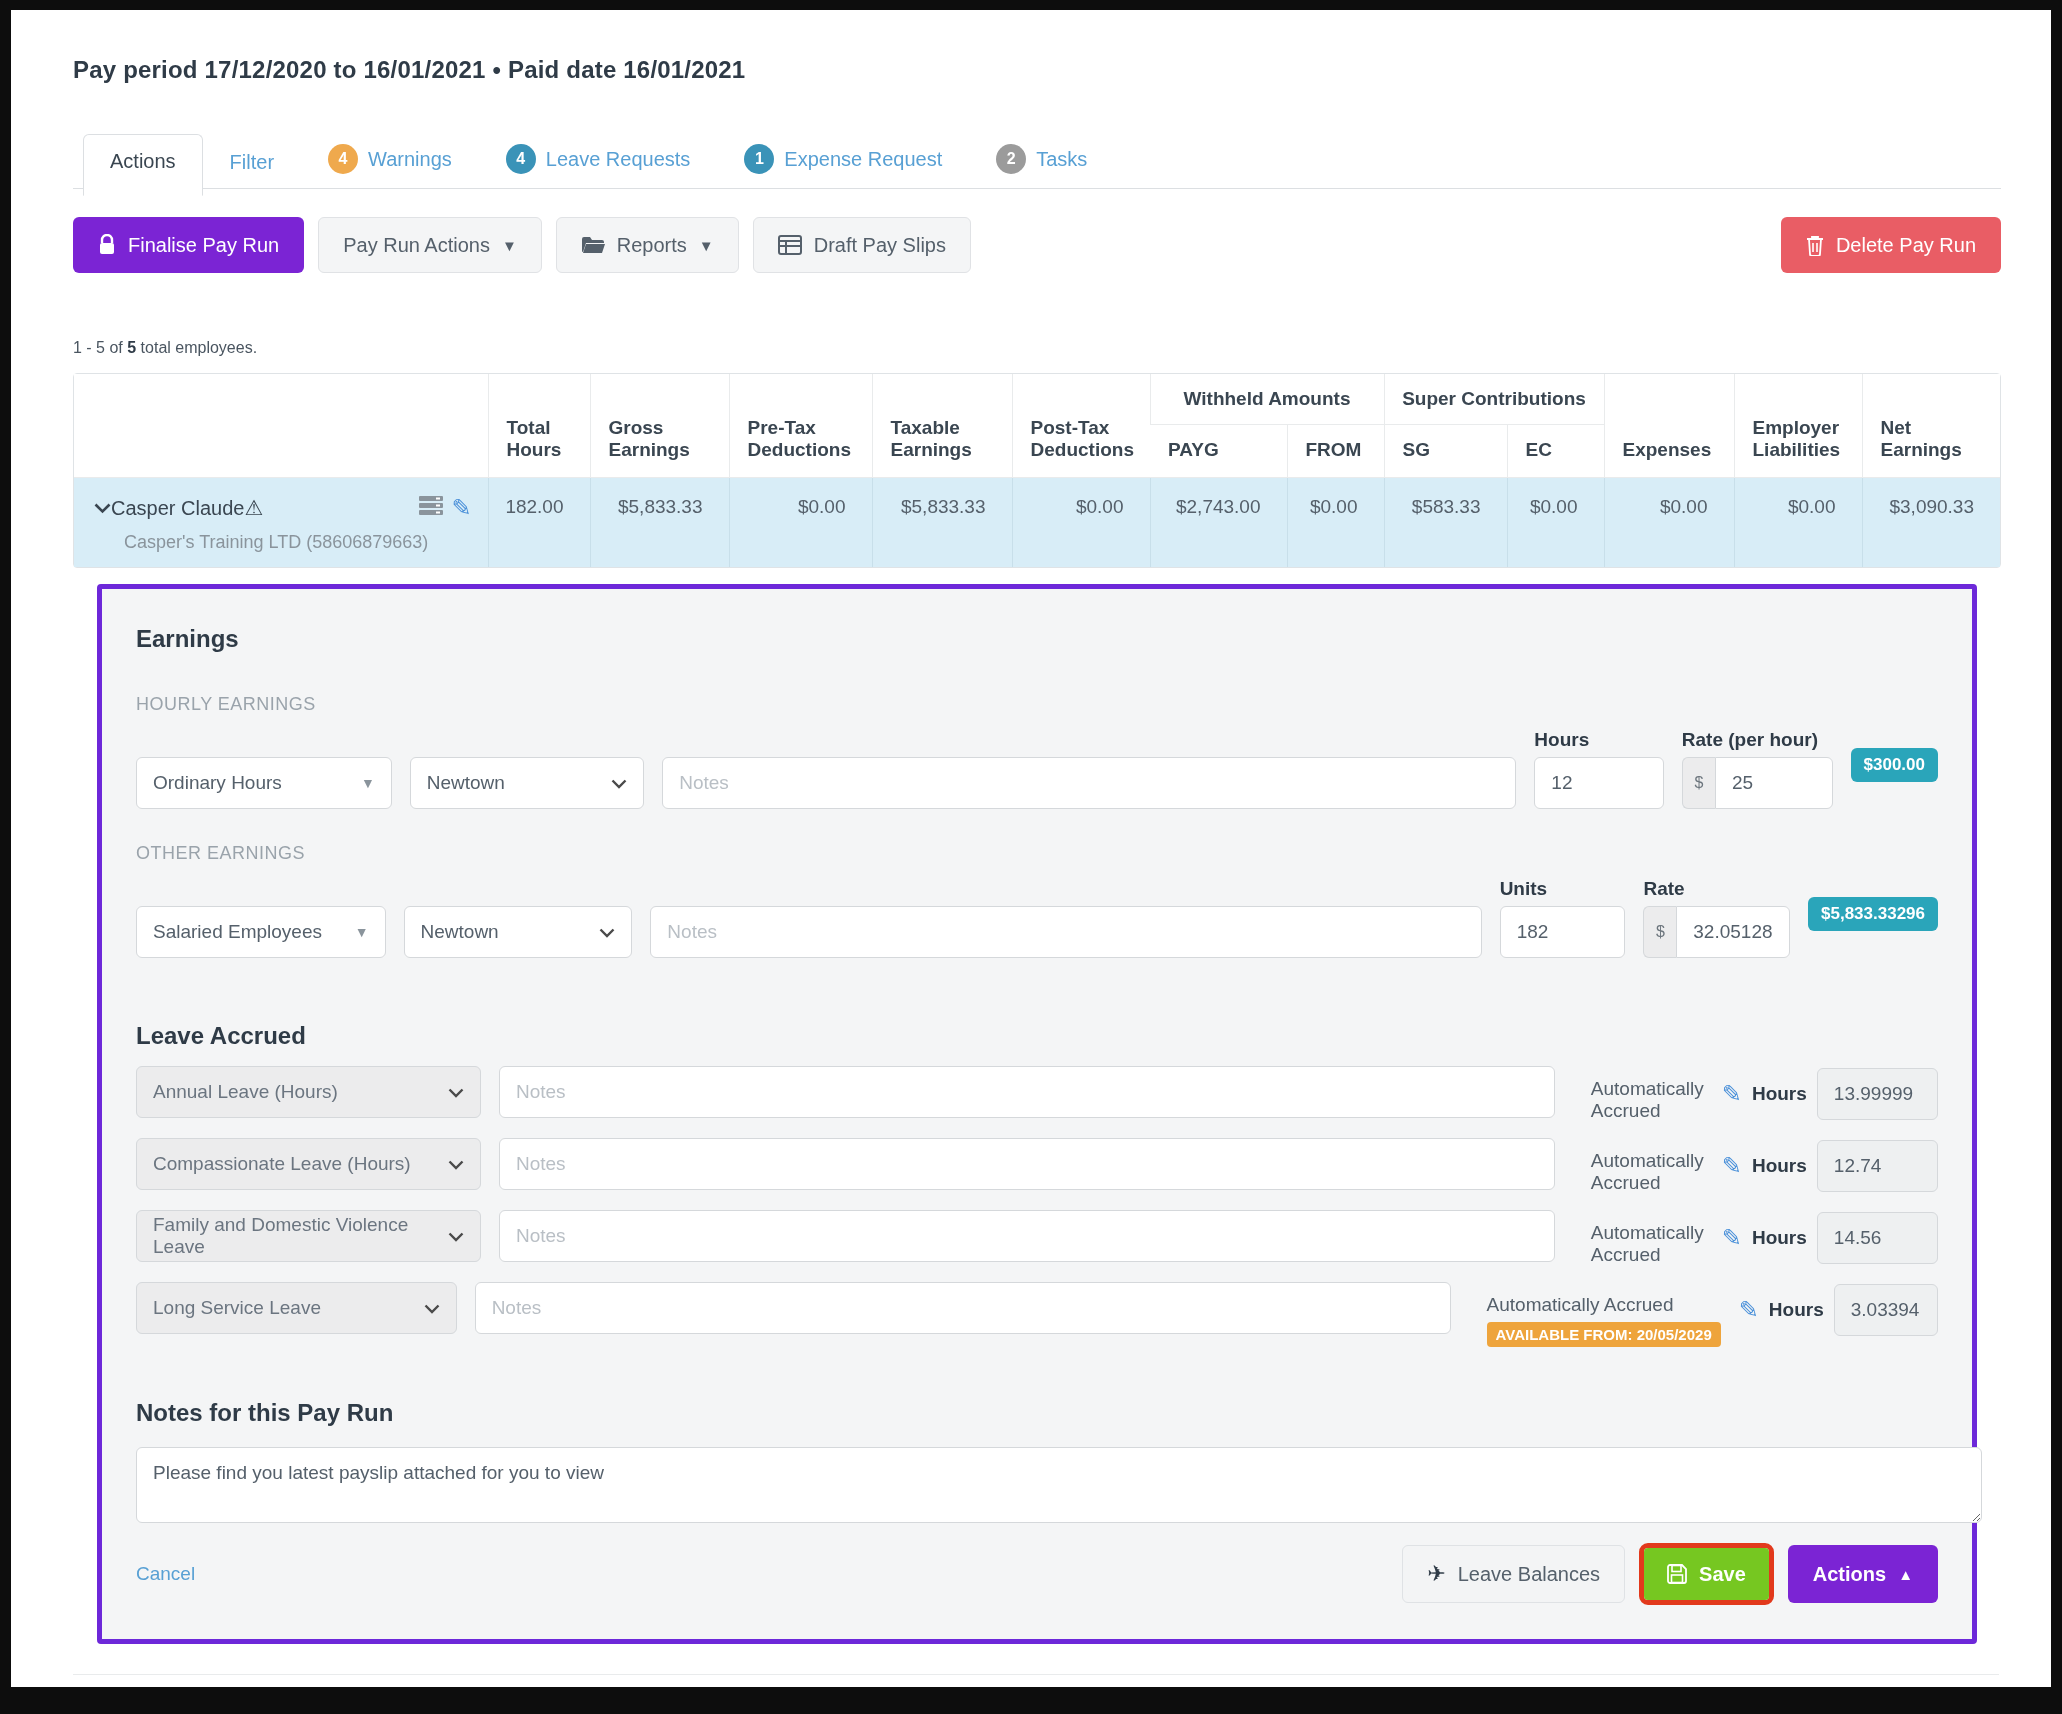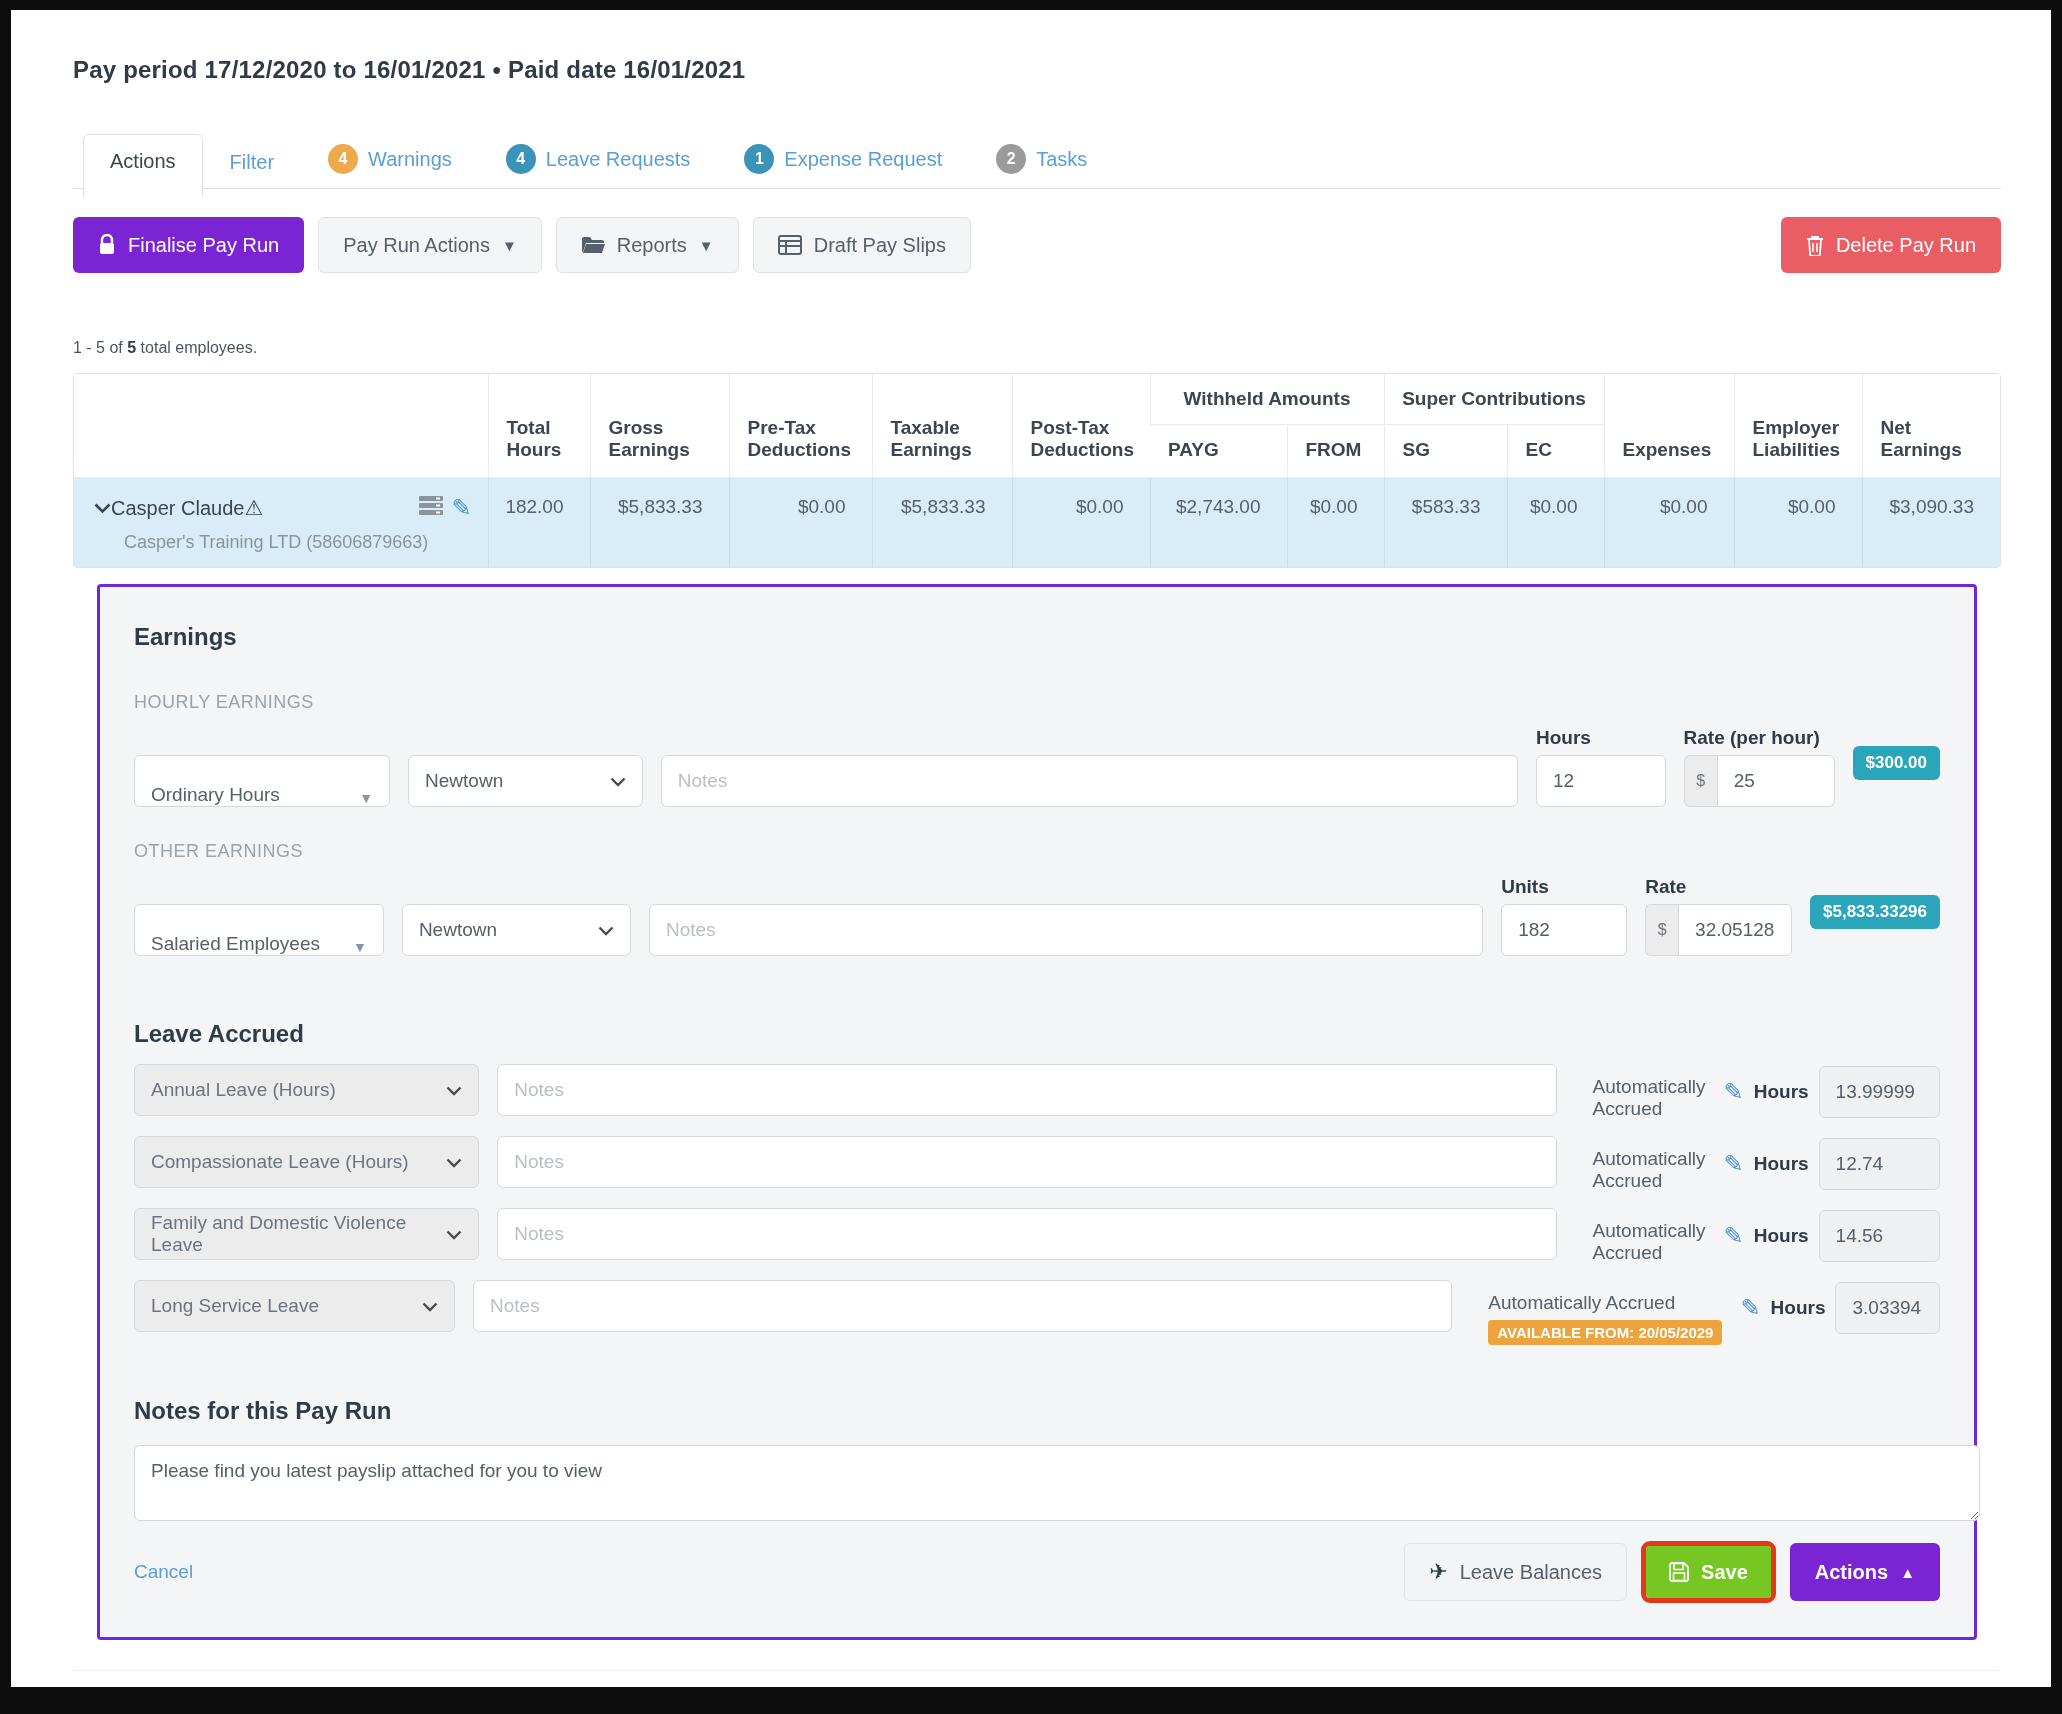--- a/index.html
+++ b/index.html
@@ -78,39 +78,39 @@
   .emp-name { font-weight:normal; color:#3a4651; }
   .warn-glyph { font-size:21px; color:#3a4651; }
   .emp-icons { margin-left:auto; display:flex; align-items:center; gap:8px; padding-right:6px; }
   .pencil { color:#4a90d9; font-size:24px; }
   .emp-company { margin-top:10px; padding-left:30px; color:#8a949c; font-size:18px; }
   .chev-down { display:inline-flex; }
 
   
   .panel {
     margin:16px 24px 0 24px; background:#f4f5f6;
-    border:3px solid #6d28d9; border-radius:4px;
+    border:5px solid #6d28d9; border-radius:4px;
     padding:36px 34px 34px 34px;
   }
   .panel h2 { font-size:24px; color:#2f3b47; font-weight:bold; }
   .section-label { margin-top:41px; font-size:18px; color:#9aa3ab; letter-spacing:.5px; }
 
   .earn-row { display:flex; align-items:flex-end; gap:18px; margin-top:14px; }
   .field-col { display:flex; flex-direction:column; gap:6px; }
   .field-label { font-size:19px; font-weight:bold; color:#2f3b47; }
   .sel, .inp {
     height:52px; background:#fff; border:1px solid #d5d8db; border-radius:6px;
     display:flex; align-items:center; padding:0 16px; font-size:19px; color:#55606b;
   }
   .sel { justify-content:space-between; cursor:pointer; gap:10px; }
   .sel .tri { color:#8a949c; font-size:14px; }
   input, textarea, select { font-family:"Liberation Sans", sans-serif; font-size:19px; color:#55606b; outline:none; }
   input.inp { width:100%; }
   input::placeholder, textarea::placeholder { color:#b9bfc5; }
-  .w-type { width:512px;align-items:flex-end; }
+  .w-type { width:512px; }
   .w-loc { width:466px; }
   .w-notes { width:268px; }
   .w-hours { width:112px; }
   .rate-group { display:flex; }
   .rate-addon {
     width:46px; height:52px; background:#ececed; border:1px solid #d5d8db; border-right:none;
     border-radius:6px 0 0 6px; display:flex; align-items:center; justify-content:center; color:#6c757d;
   }
   .rate-inp { border-radius:0 6px 6px 0; }
   .w-rate1 { width:100px; }

